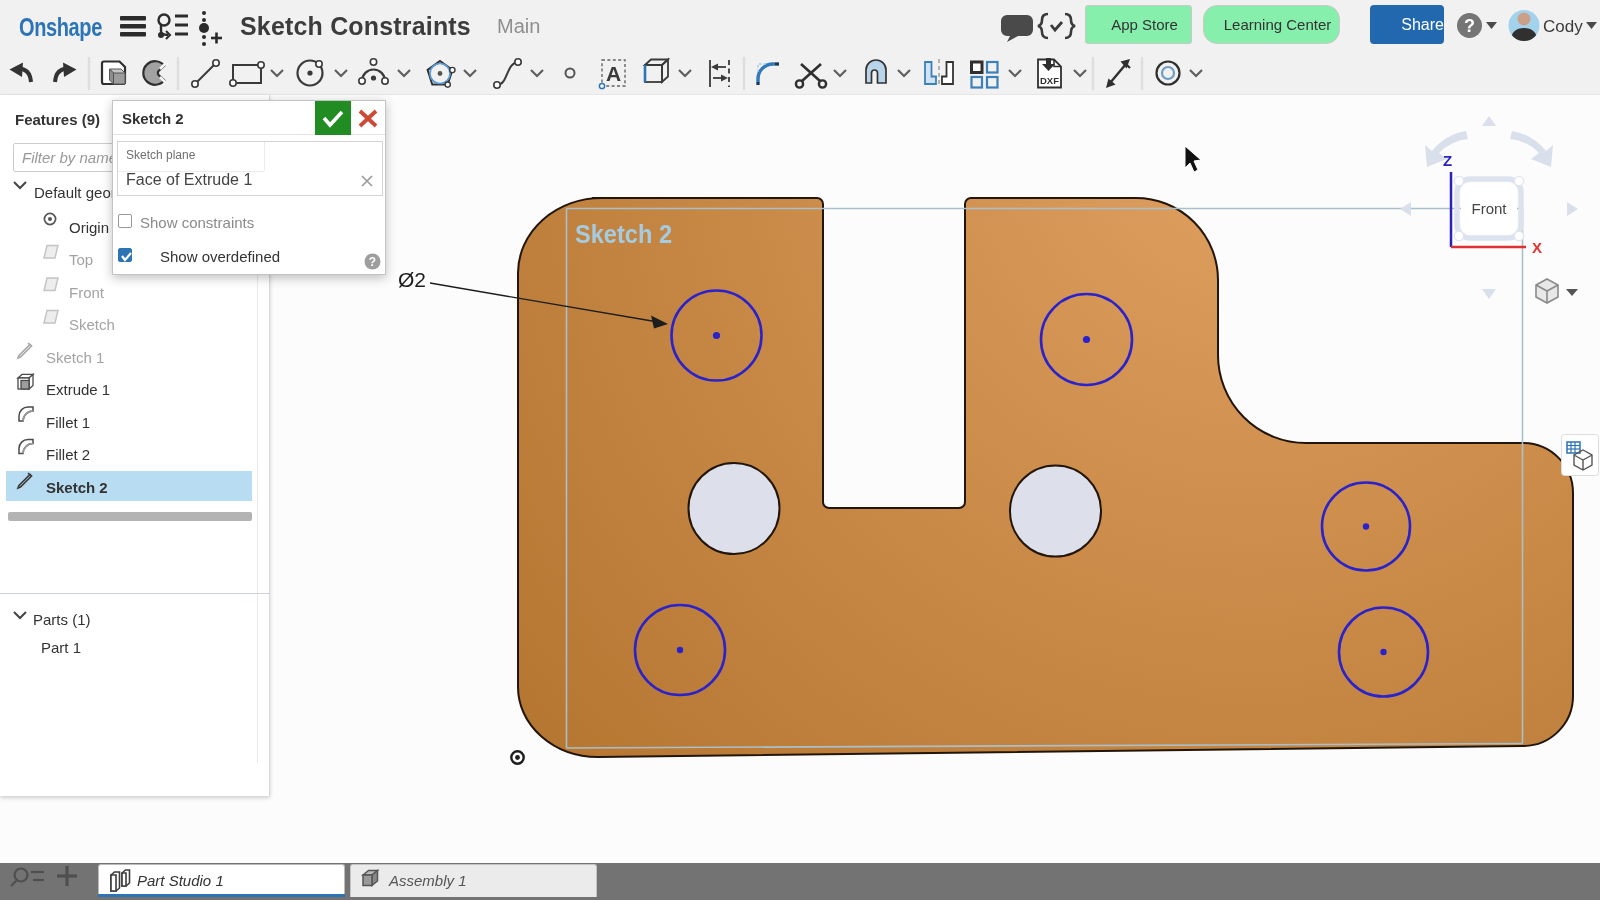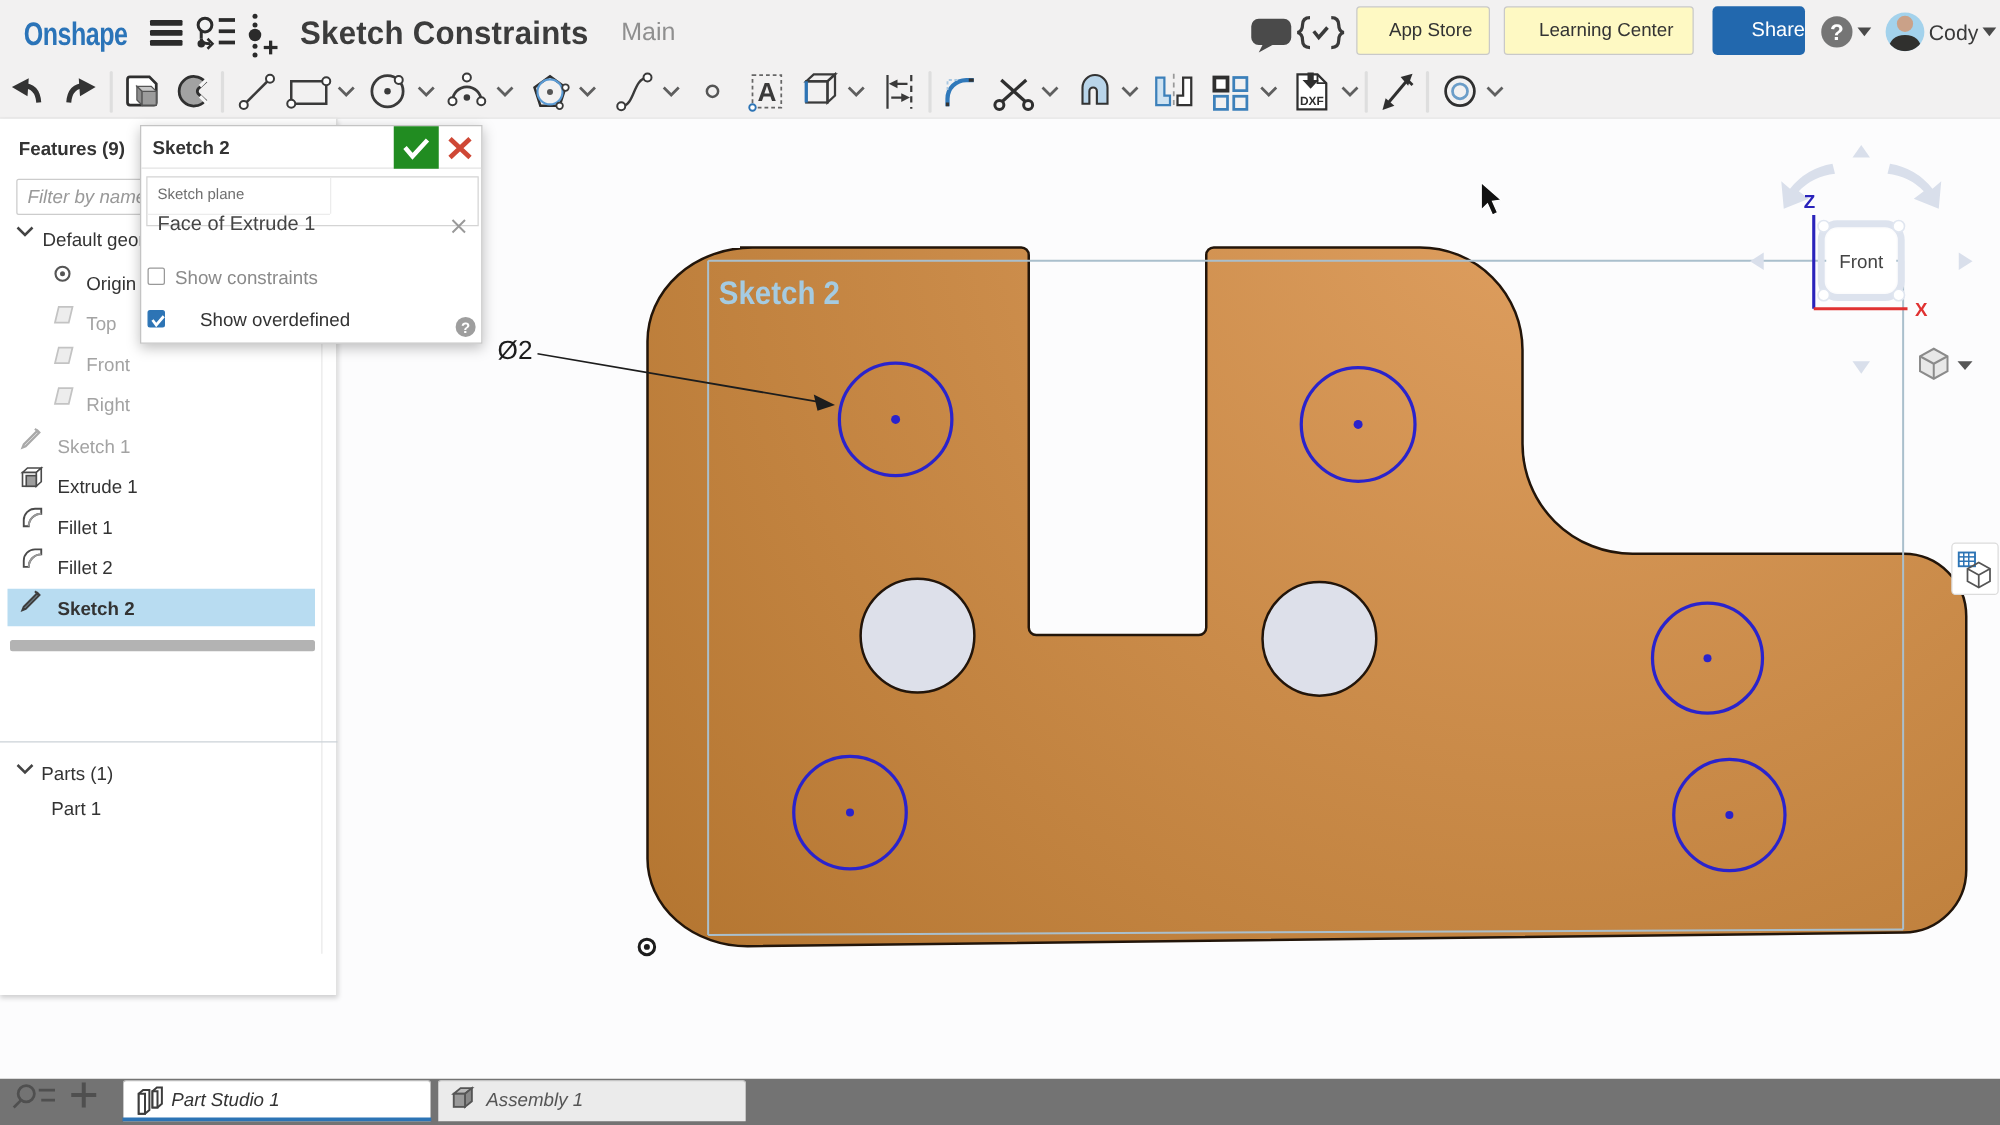--- a/index.html
+++ b/index.html
@@ -5,41 +5,41 @@
 * { margin:0; padding:0; box-sizing:border-box; }
 html,body { width:1600px; height:900px; overflow:hidden; font-family:"Liberation Sans", sans-serif; }
 text { font-family:"Liberation Sans", sans-serif; }
 #app { position:relative; width:1600px; height:900px; background:#fcfcfd; }
 
 #topbar { position:absolute; left:0; top:0; width:1600px; height:52px; background:#f2f1f1; }
 #toolbar { position:absolute; left:0; top:52px; width:1600px; height:43px; background:#f2f1f1; border-bottom:1px solid #e6e6e6; }
 .logo { position:absolute; left:19px; top:12px; font-size:26px; font-weight:bold; color:#2b74b8; letter-spacing:-0.5px; transform:scaleX(0.77); transform-origin:0 50%; }
 .doctitle { position:absolute; left:240px; top:11px; font-size:26px; font-weight:bold; color:#3c3c3c; letter-spacing:0.2px; transform:scaleX(0.96); transform-origin:0 50%; }
 .docws { position:absolute; left:497px; top:15px; font-size:20px; color:#8f8f8f; }
-.tbtn { position:absolute; top:5px; height:39px; background:#fef9c3; border:1px solid #c9c9c9; border-radius:3px; font-size:15px; color:#333; text-align:center; line-height:37px;padding-left:12px; }
+.tbtn { position:absolute; top:5px; height:39px; background:#86efac; border:1px solid #c9c9c9; border-radius:3px; font-size:15px; color:#333; text-align:center; line-height:37px;padding-left:12px; }
 #btn-appstore { left:1085px; width:107px; }
-#btn-learning { left:1203px; width:152px; }
+#btn-learning { left:1203px; width:137px;border-radius:14px; }
 #btn-share { position:absolute; left:1370px; top:5px; width:74px; height:39px; background:#2268ae; border-radius:4px; color:#fff; font-size:16px; text-align:right; line-height:39px; }
 
 #panel { position:absolute; left:0; top:95px; width:270px; height:701px; background:#fff; border-right:1px solid #d9d9d9; box-shadow:0 2px 4px rgba(0,0,0,0.18); }
 #feat-h { position:absolute; left:15px; top:16px; font-size:15px; font-weight:bold; color:#333; }
 #filter { position:absolute; left:13px; top:48px; width:245px; height:29px; border:1px solid #ccc; border-radius:2px; background:#fff; font-style:italic; color:#999; font-size:15px; line-height:27px; padding-left:8px; }
 .trow { position:absolute; left:0; width:270px; height:31px; font-size:15px; color:#333; }
 .trow .lbl { position:absolute; top:7px; }
 .gray { color:#a3a3a3; }
 #selrow { position:absolute; left:6px; top:376px; width:246px; height:30px; background:#b8dcf1; }
 #rollback { position:absolute; left:8px; top:417px; width:244px; height:9px; background:#b3b3b3; border-radius:2px; }
 #parts-div { position:absolute; left:0px; top:498px; width:270px; border-top:1px solid #ccd2d8; }
 
 #dialog { position:absolute; left:112px; top:100px; width:274px; height:175px; background:#fff; border:1px solid #c4c4c4; box-shadow:0 3px 10px rgba(0,0,0,0.25); }
 #dlg-head { position:absolute; left:0; top:0; width:100%; height:34px; border-bottom:1px solid #e3e3e3; }
 #dlg-title { position:absolute; left:9px; top:9px; font-size:15px; font-weight:bold; color:#333; }
 #dlg-ok { position:absolute; right:34px; top:0; width:36px; height:34px; background:#218c21; }
 #dlg-x { position:absolute; right:0px; top:0; width:34px; height:34px; }
-#fieldbox { position:absolute; left:4px; top:40px; width:266px; height:40px; border:1px solid #d4d4d4; }
+#fieldbox { position:absolute; left:4px; top:40px; width:266px; height:55px; border:1px solid #d4d4d4; }
 #fieldlabel { position:absolute; left:8px; top:6px; font-size:12px; color:#6f6f6f; }
 #fieldval { position:absolute; left:8px; top:29px; font-size:16px; color:#444; }
 .cbrow { position:absolute; left:5px; font-size:15px; }
 .cb { position:absolute; left:0; top:0; width:14px; height:14px; border:1px solid #999; border-radius:2px; background:#fff; }
 .cb.checked { background:#2d74b5; border-color:#2d74b5; }
 
 #botbar { position:absolute; left:0; top:863px; width:1600px; height:37px; background:#737373;font-style:italic; }
 .tab { position:absolute; top:1px; height:33px; font-size:15px; border-radius:3px 3px 0 0; }
 #tab1 { left:98px; width:247px; background:#fff; color:#333; border:1px solid #bbb; border-bottom:none; }
 #tab1u { position:absolute; left:98px; top:31px; width:247px; height:3px; background:#2d74b5; }
@@ -372,21 +372,21 @@
     <div class="trow" style="top:117px;">
         <span class="lbl" style="left:69px;">Origin</span>
       </div>
     <div class="trow gray" style="top:149px;">
         <span class="lbl" style="left:69px;">Top</span>
       </div>
     <div class="trow gray" style="top:182px;">
         <span class="lbl" style="left:69px;">Front</span>
       </div>
     <div class="trow gray" style="top:214px;">
-        <span class="lbl" style="left:69px;">Right</span>
+        <span class="lbl" style="left:69px;">Sketch</span>
       </div>
     <div class="trow gray" style="top:247px;">
         <span class="lbl" style="left:46px;">Sketch 1</span>
       </div>
     <div class="trow" style="top:279px;">
         <span class="lbl" style="left:46px;">Extrude 1</span>
       </div>
     <div class="trow" style="top:312px;">
         <span class="lbl" style="left:46px;">Fillet 1</span>
       </div>

